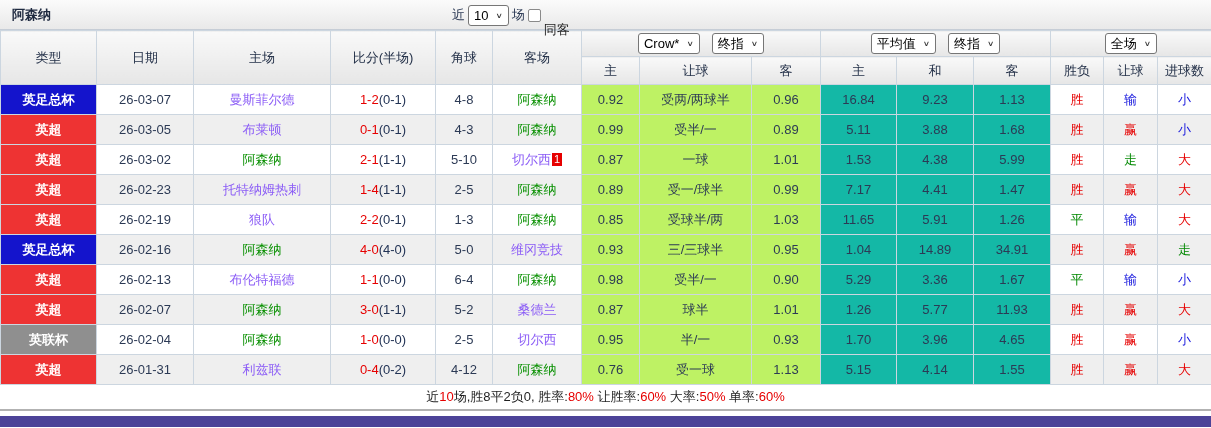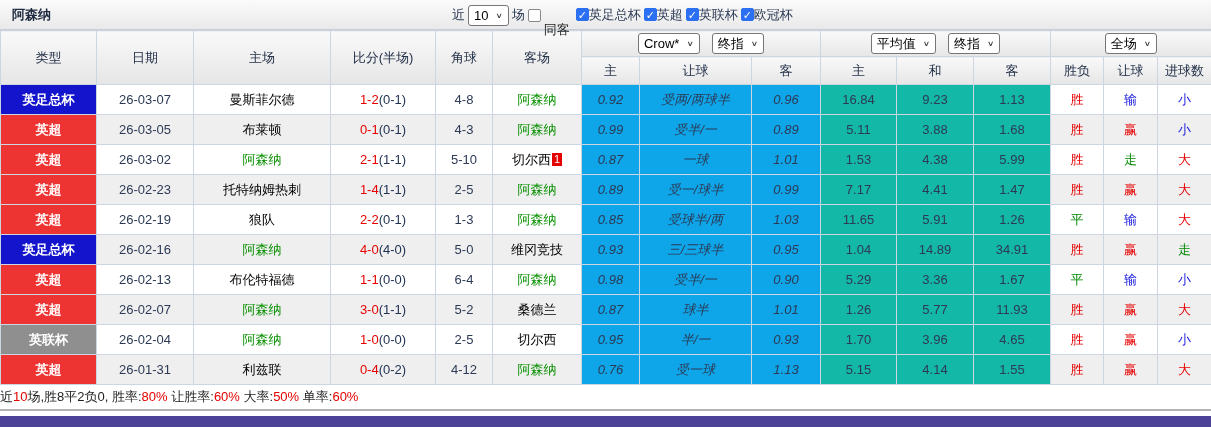--- a/index.html
+++ b/index.html
@@ -44,58 +44,57 @@
   th, td { border:1px solid #ccd6e0; text-align:center; overflow:hidden; }
   thead th {
     background:linear-gradient(#f9f9f9,#e6e6e6);
     color:#233048; font-weight:normal; font-size:13px;
   }
   thead tr.grp th { height:26px; }
   thead tr.sub th { height:28px; }
   .grp-selects { display:flex; justify-content:center; align-items:center; gap:12px; }
   tbody td { height:30px; background:#fff; }
   tbody tr.alt td { background:#efefef; }
-  table tbody td.cream { background:#0ea5e9;font-style:italic; }
+  table tbody td.cream { background:#bef264; }
   table tbody td.ltblue { background:#14b8a6; }
   td.type-badge { color:#fff; font-weight:bold; }
   td.type-badge.blue { background:#1414cc; }
   td.type-badge.red  { background:#ee3333; }
   td.type-badge.gray { background:#8f8f8f; }
-  .team { color:#000000; }
+  .team { color:#8b5cf6; }
   .team.green { color:#089000; }
   .score-full { color:#e60000; }
   .score-half { color:#223355; }
   .t-red   { color:#e60000; }
   .t-green { color:#008800; }
   .t-blue  { color:#1515dd; }
   .redcard {
     display:inline-block; background:#e60000; color:#fff; font-size:11px;
     line-height:13px; padding:0 2px; margin-left:1px; vertical-align:1px;
   }
   
-  .summary { height:24px; line-height:24px; font-size:13px; color:#1f1f1f; }
+  .summary { height:24px; line-height:24px; text-align:center; font-size:13px; color:#1f1f1f; }
   .summary .t-red { color:#e60000; }
   .grayline { border-top:2px solid #b2b2b2; }
   .purplebar { height:11px; background:#4c4398; margin-top:5px; }
 </style>
 </head>
 <body>
 
 <div class="topbar">
   <span class="title">阿森纳</span>
   <div class="controls">
     <span>近</span>
     <span class="sel">
       <span>10</span>
       <span class="chev">∨</span>
     </span>
     <span>场</span>
     <span class="cb" id="cb-sameaway"></span>
     <span class="cb-label">同客</span>
-    <span id="league-filters"><span class="cb checked">✓</span><span style="margin-right: 3px;">英足总杯</span><span class="cb checked">✓</span><span style="margin-right: 3px;">英超</span><span class="cb checked">✓</span><span style="margin-right: 3px;">英联杯</span><span class="cb checked">✓</span><span style="margin-right: 3px;">欧冠杯</span></span>
   </div>
 </div>
 
 <table>
   <colgroup>
     <col style="width:96px">
       <col style="width:97px">
       <col style="width:137px">
     <col style="width:105px">
       <col style="width:57px">

